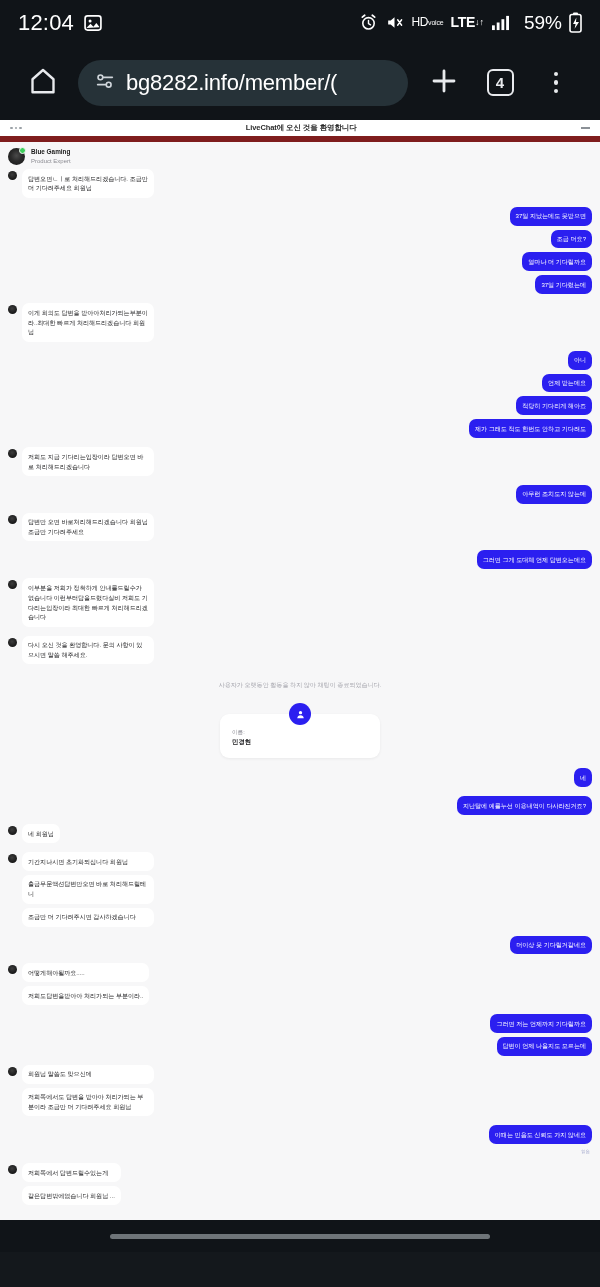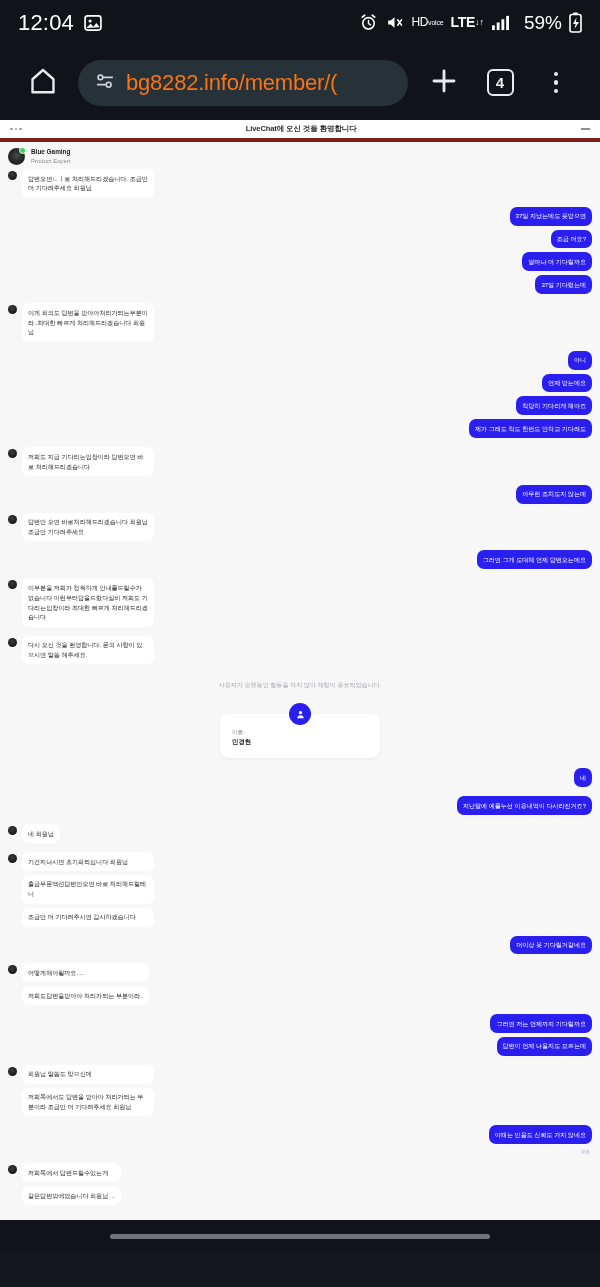--- a/index.html
+++ b/index.html
@@ -34,39 +34,39 @@
     height: 75px; background: #101418;
     display: flex; align-items: center; gap: 0; padding: 0 16px;
   }
   .bb-home { width: 54px; display: flex; justify-content: center; align-items: center; }
   .omnibox {
     flex: 1; height: 46px; background: #263238; border-radius: 24px;
     display: flex; align-items: center; gap: 10px; padding: 0 16px;
     margin: 0 8px; overflow: hidden;
   }
   .omni-url {
-    color: #f97316; font-size: 22px; white-space: nowrap; overflow: hidden;
+    color: #ffffff; font-size: 22px; white-space: nowrap; overflow: hidden;
     letter-spacing: -.2px;
     text-align: right;
   }
   .bb-btn { width: 56px; display: flex; align-items: center; justify-content: center; color: #e8eaed; }
   .tabcount {
     width: 27px; height: 27px; border: 2.3px solid #e8eaed; border-radius: 6px;
     display: flex; align-items: center; justify-content: center;
     font-size: 15px; font-weight: 600; color: #e8eaed;
   }
   .kebab { display: flex; flex-direction: column; gap: 4px; align-items: center; }
   .kebab span { width: 4.5px; height: 4.5px; border-radius: 50%; background: #e8eaed; }
 
   
   .chat { background: #f7f7f8; height: 1100px; position: relative; overflow: hidden; }
   .chat-top {
     height: 22px; background: #fff; display: flex; align-items: center;
     justify-content: space-between; padding: 0 10px;
-    border-bottom: 4px solid #7f1d1d;
+    border-bottom: 6px solid #7f1d1d;
   }
   .ct-dots { display: flex; gap: 2px; }
   .ct-dots span { width: 2.5px; height: 2.5px; border-radius: 50%; background: #9aa0a6; }
   .ct-title { font-size: 7.5px; color: #2b2b2b; font-weight: 600; letter-spacing: -.1px; }
   .ct-min { width: 9px; height: 1.4px; background: #8b9096; }
 
   .agent-row { display: flex; align-items: center; gap: 6px; padding: 6px 0 4px 8px; background:#f7f7f8; }
   .avatar {
     width: 17px; height: 17px; border-radius: 50%;
     background: radial-gradient(circle at 50% 45%, #4a4a4a 0%, #2a2a2a 45%, #151515 100%);

